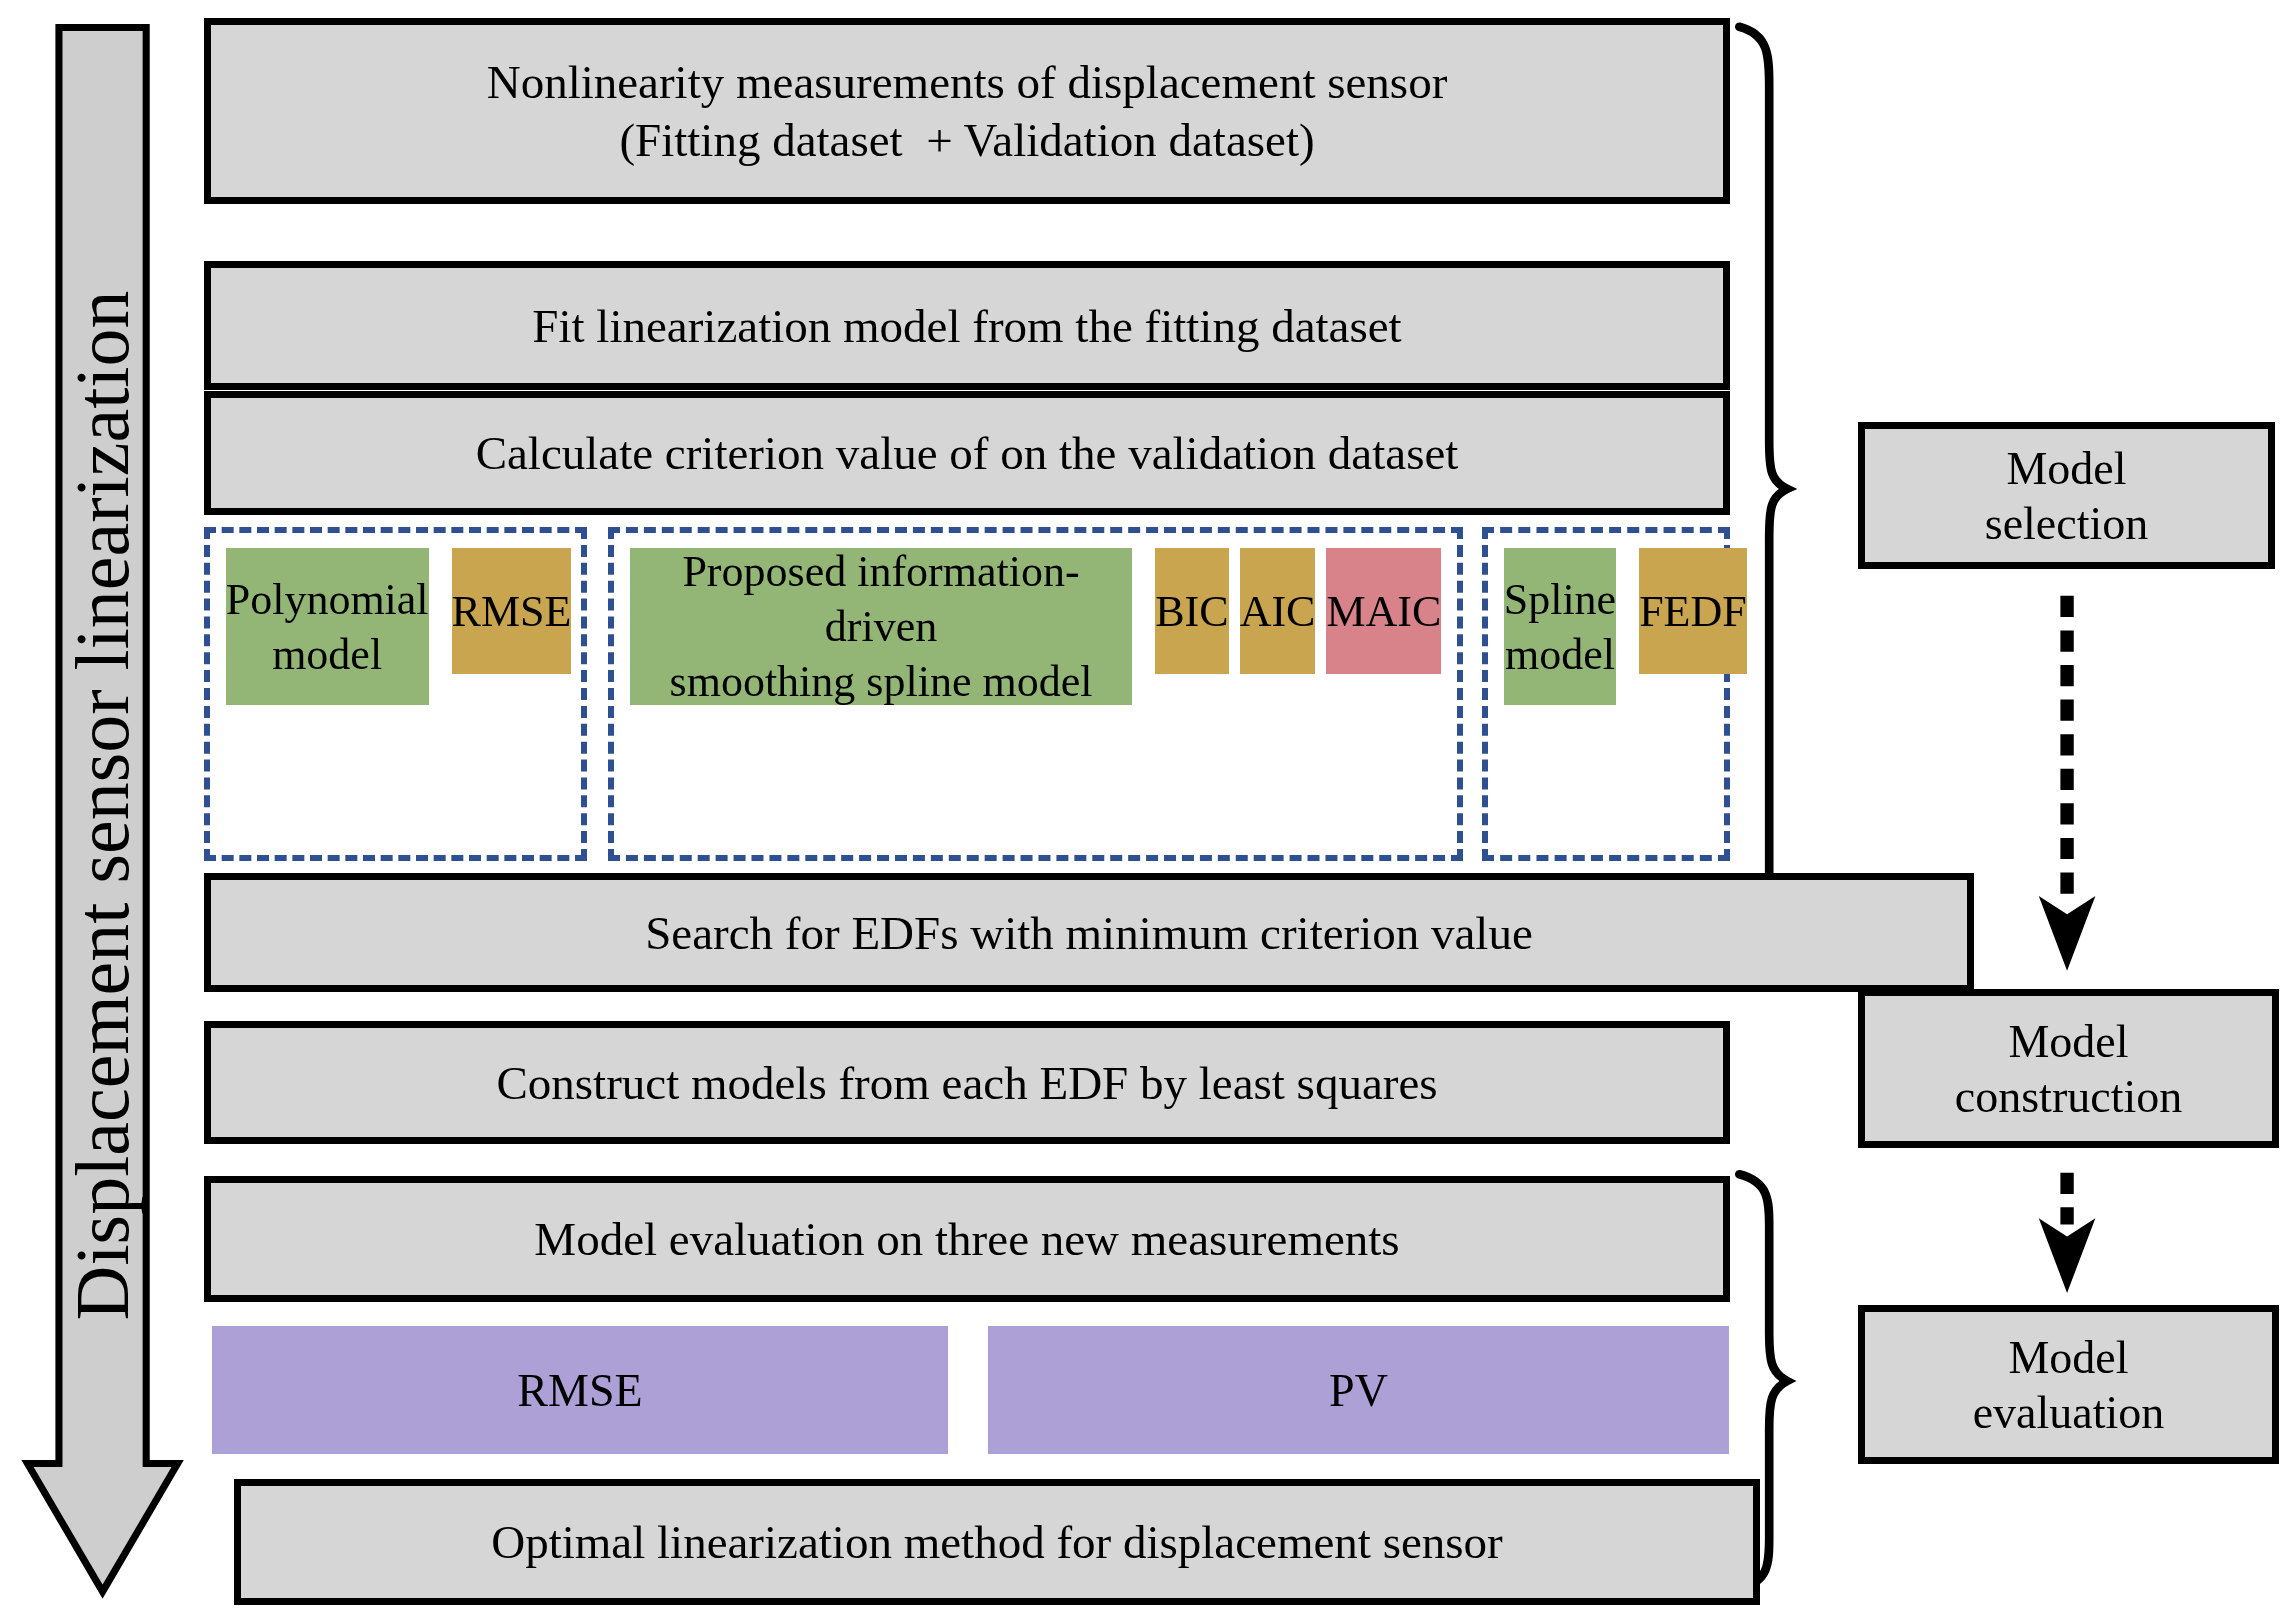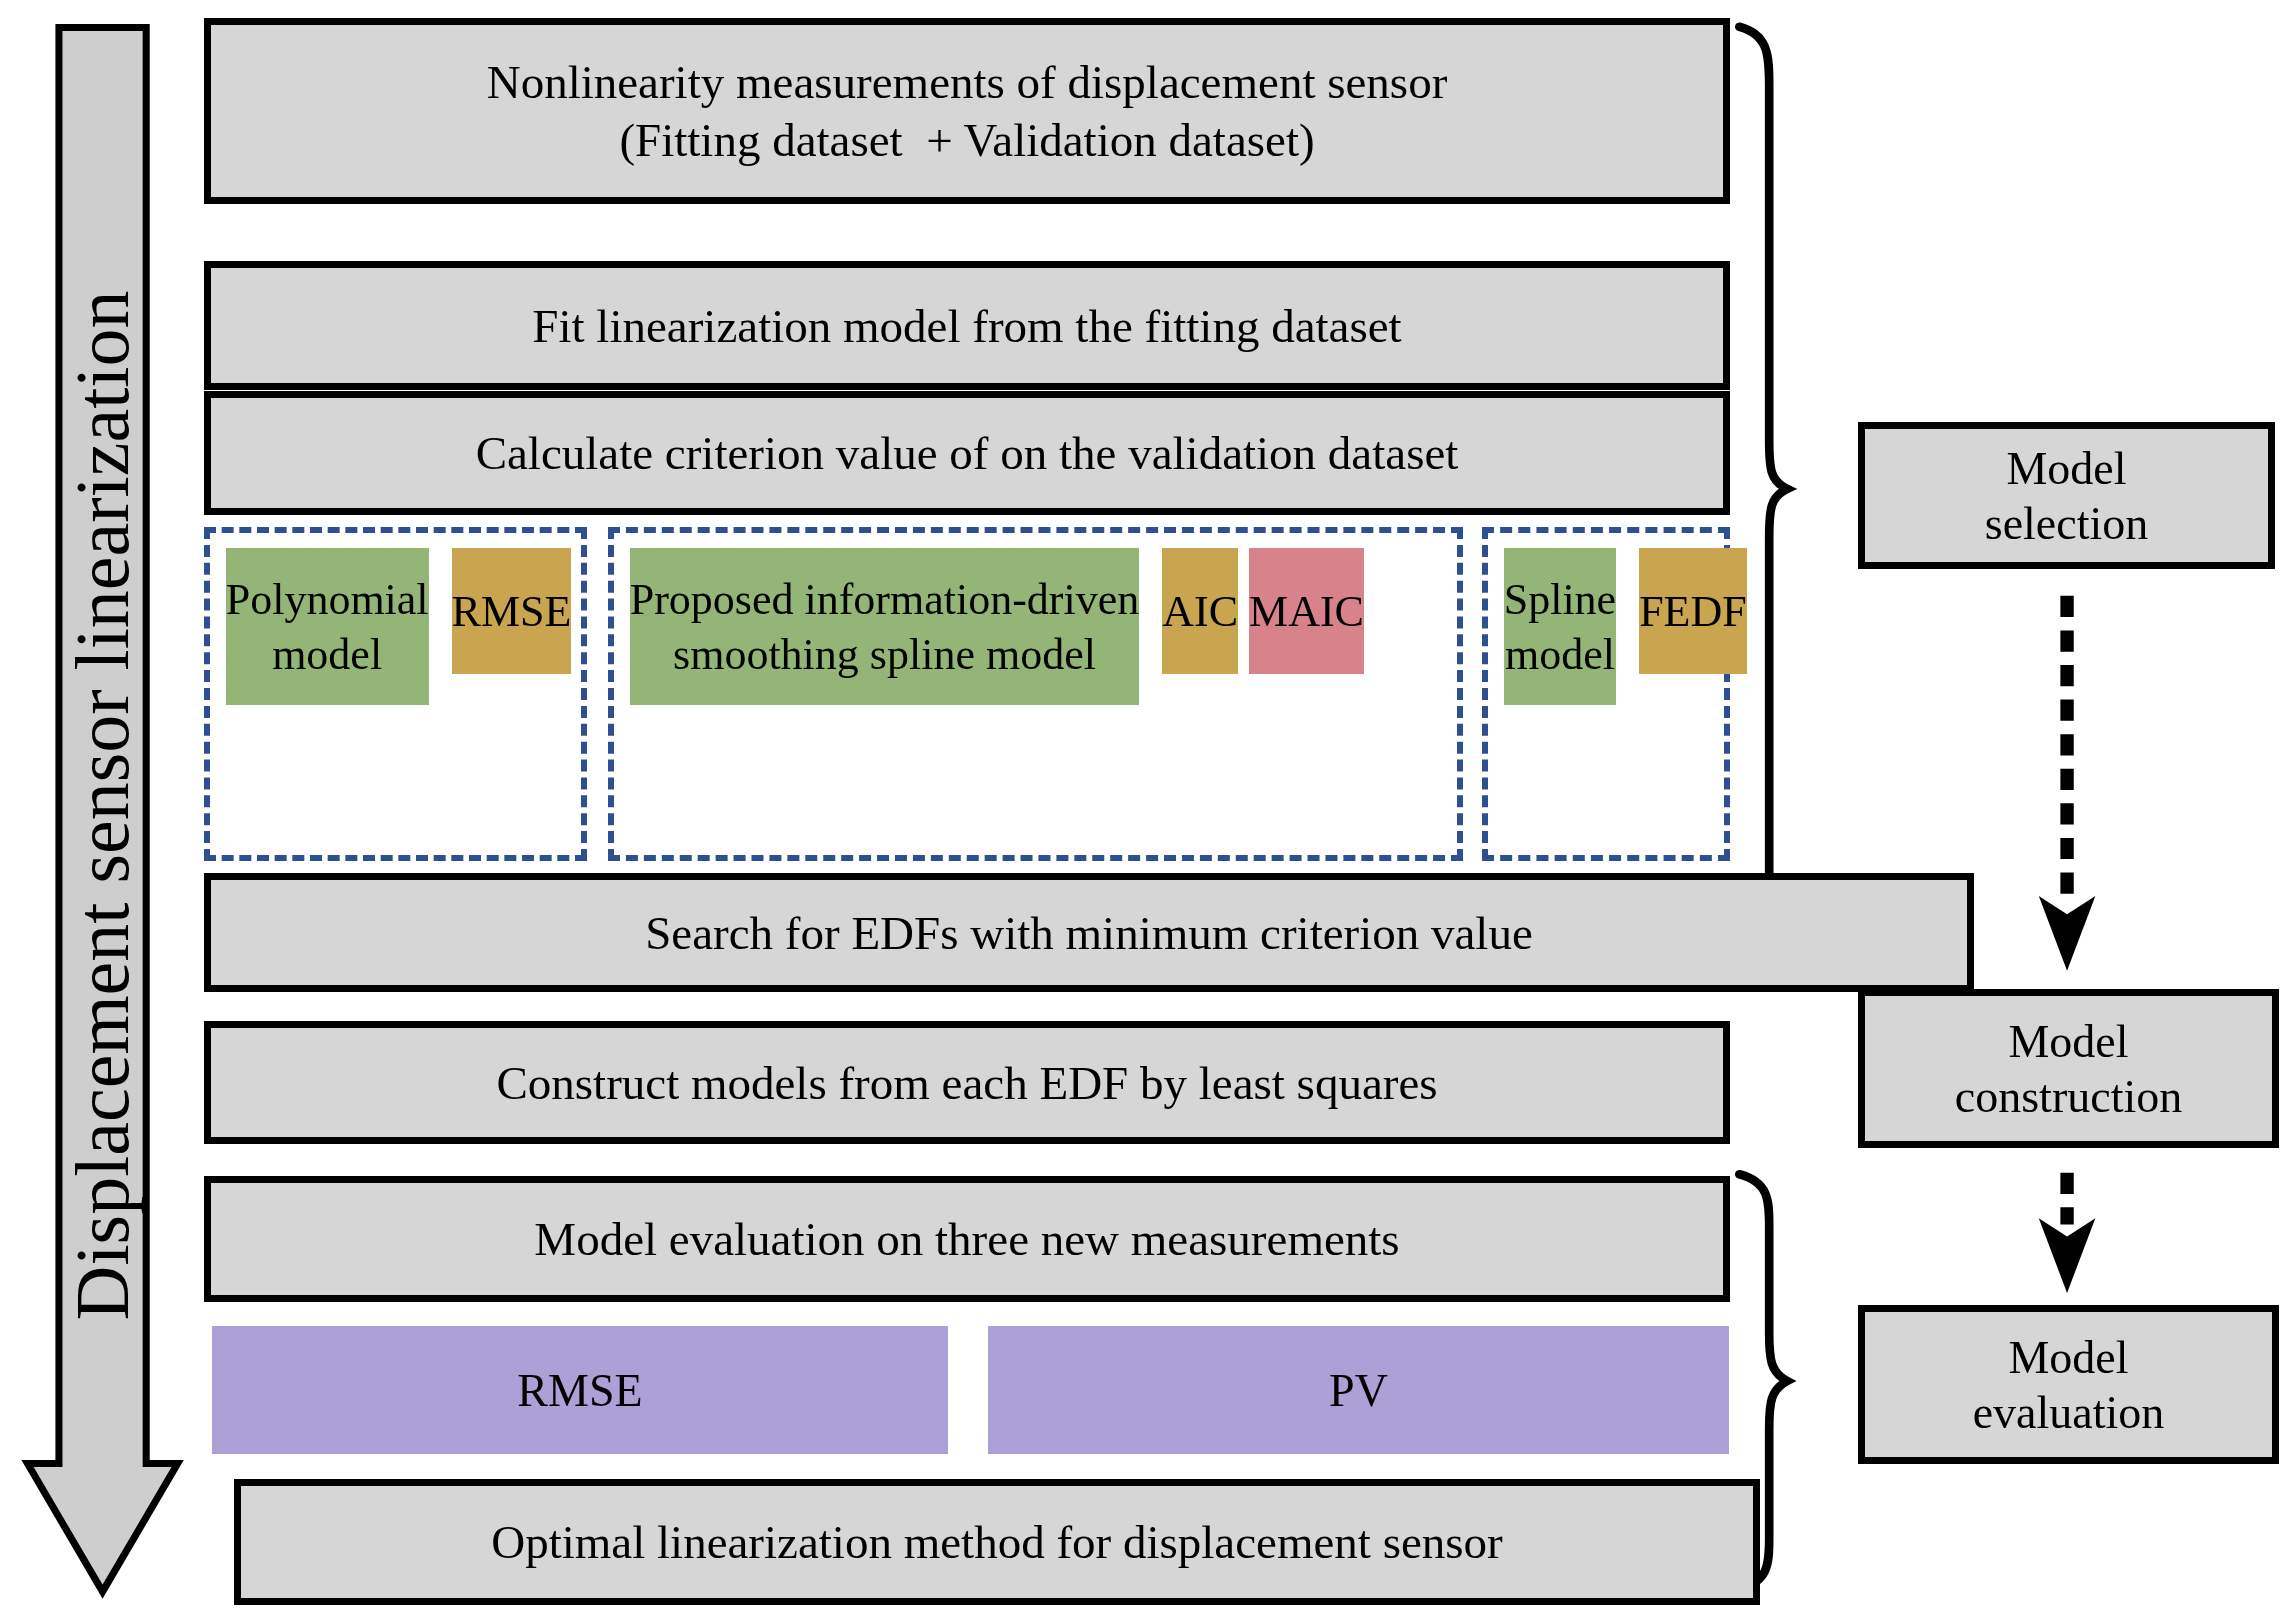--- a/index.html
+++ b/index.html
@@ -138,20 +138,23 @@
       </div>
     </div>
   </div>
 
   <div class="group g2">
     <div class="modelbox">
       <div class="t">Proposed information-driven</div>
       <div class="t">smoothing spline model</div>
     </div>
     <div class="critrow">
+      <div class="critbox c-bic">
+        <span class="t">BIC</span>
+      </div>
       <div class="critbox c-aic">
         <span class="t">AIC</span>
       </div>
       <div class="critbox hl c-maic">
         <span class="t">MAIC</span>
       </div>
     </div>
   </div>
 
   <div class="group g3">

